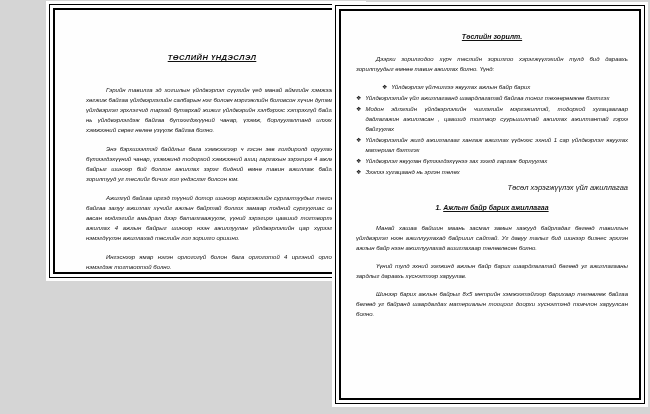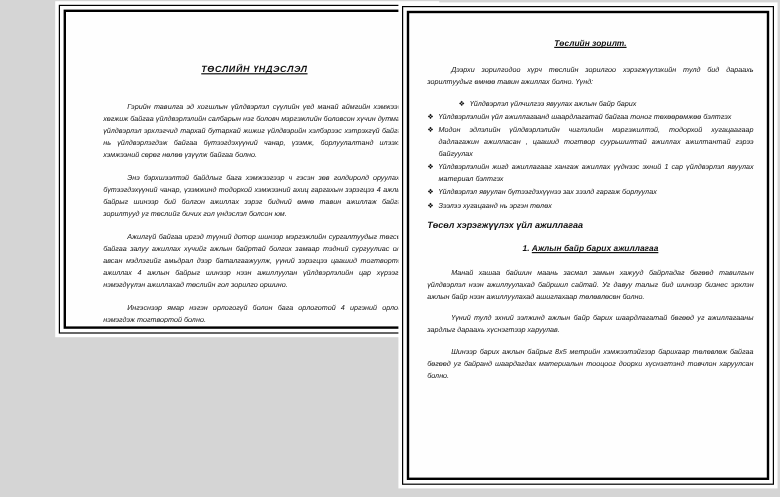--- a/index.html
+++ b/index.html
@@ -54,21 +54,21 @@
     margin:0 0 9px 0;
     text-indent:20px;
   }
   .page-right p.body{margin-bottom:8px;}
 
   .h-right1{
     text-align:center;font-weight:bold;text-decoration:underline;
     font-size:7px;margin:8px 0 12px 0;
   }
   .h-right2{
-    text-align:left;font-weight:bold;font-style:italic;
+    text-align:right;font-weight:normal;font-style:italic;
     font-size:7.5px;margin:4px 0 10px 0;text-decoration:none;
   }
   .h-right3{
     text-align:center;font-weight:bold;font-size:7px;margin:0 0 10px 0;
   }
   .h-right3 .underlined{text-decoration:underline;}
 
   .bullets{margin:0 0 6px 0;}
   .bullet-row{
     display:flex;

